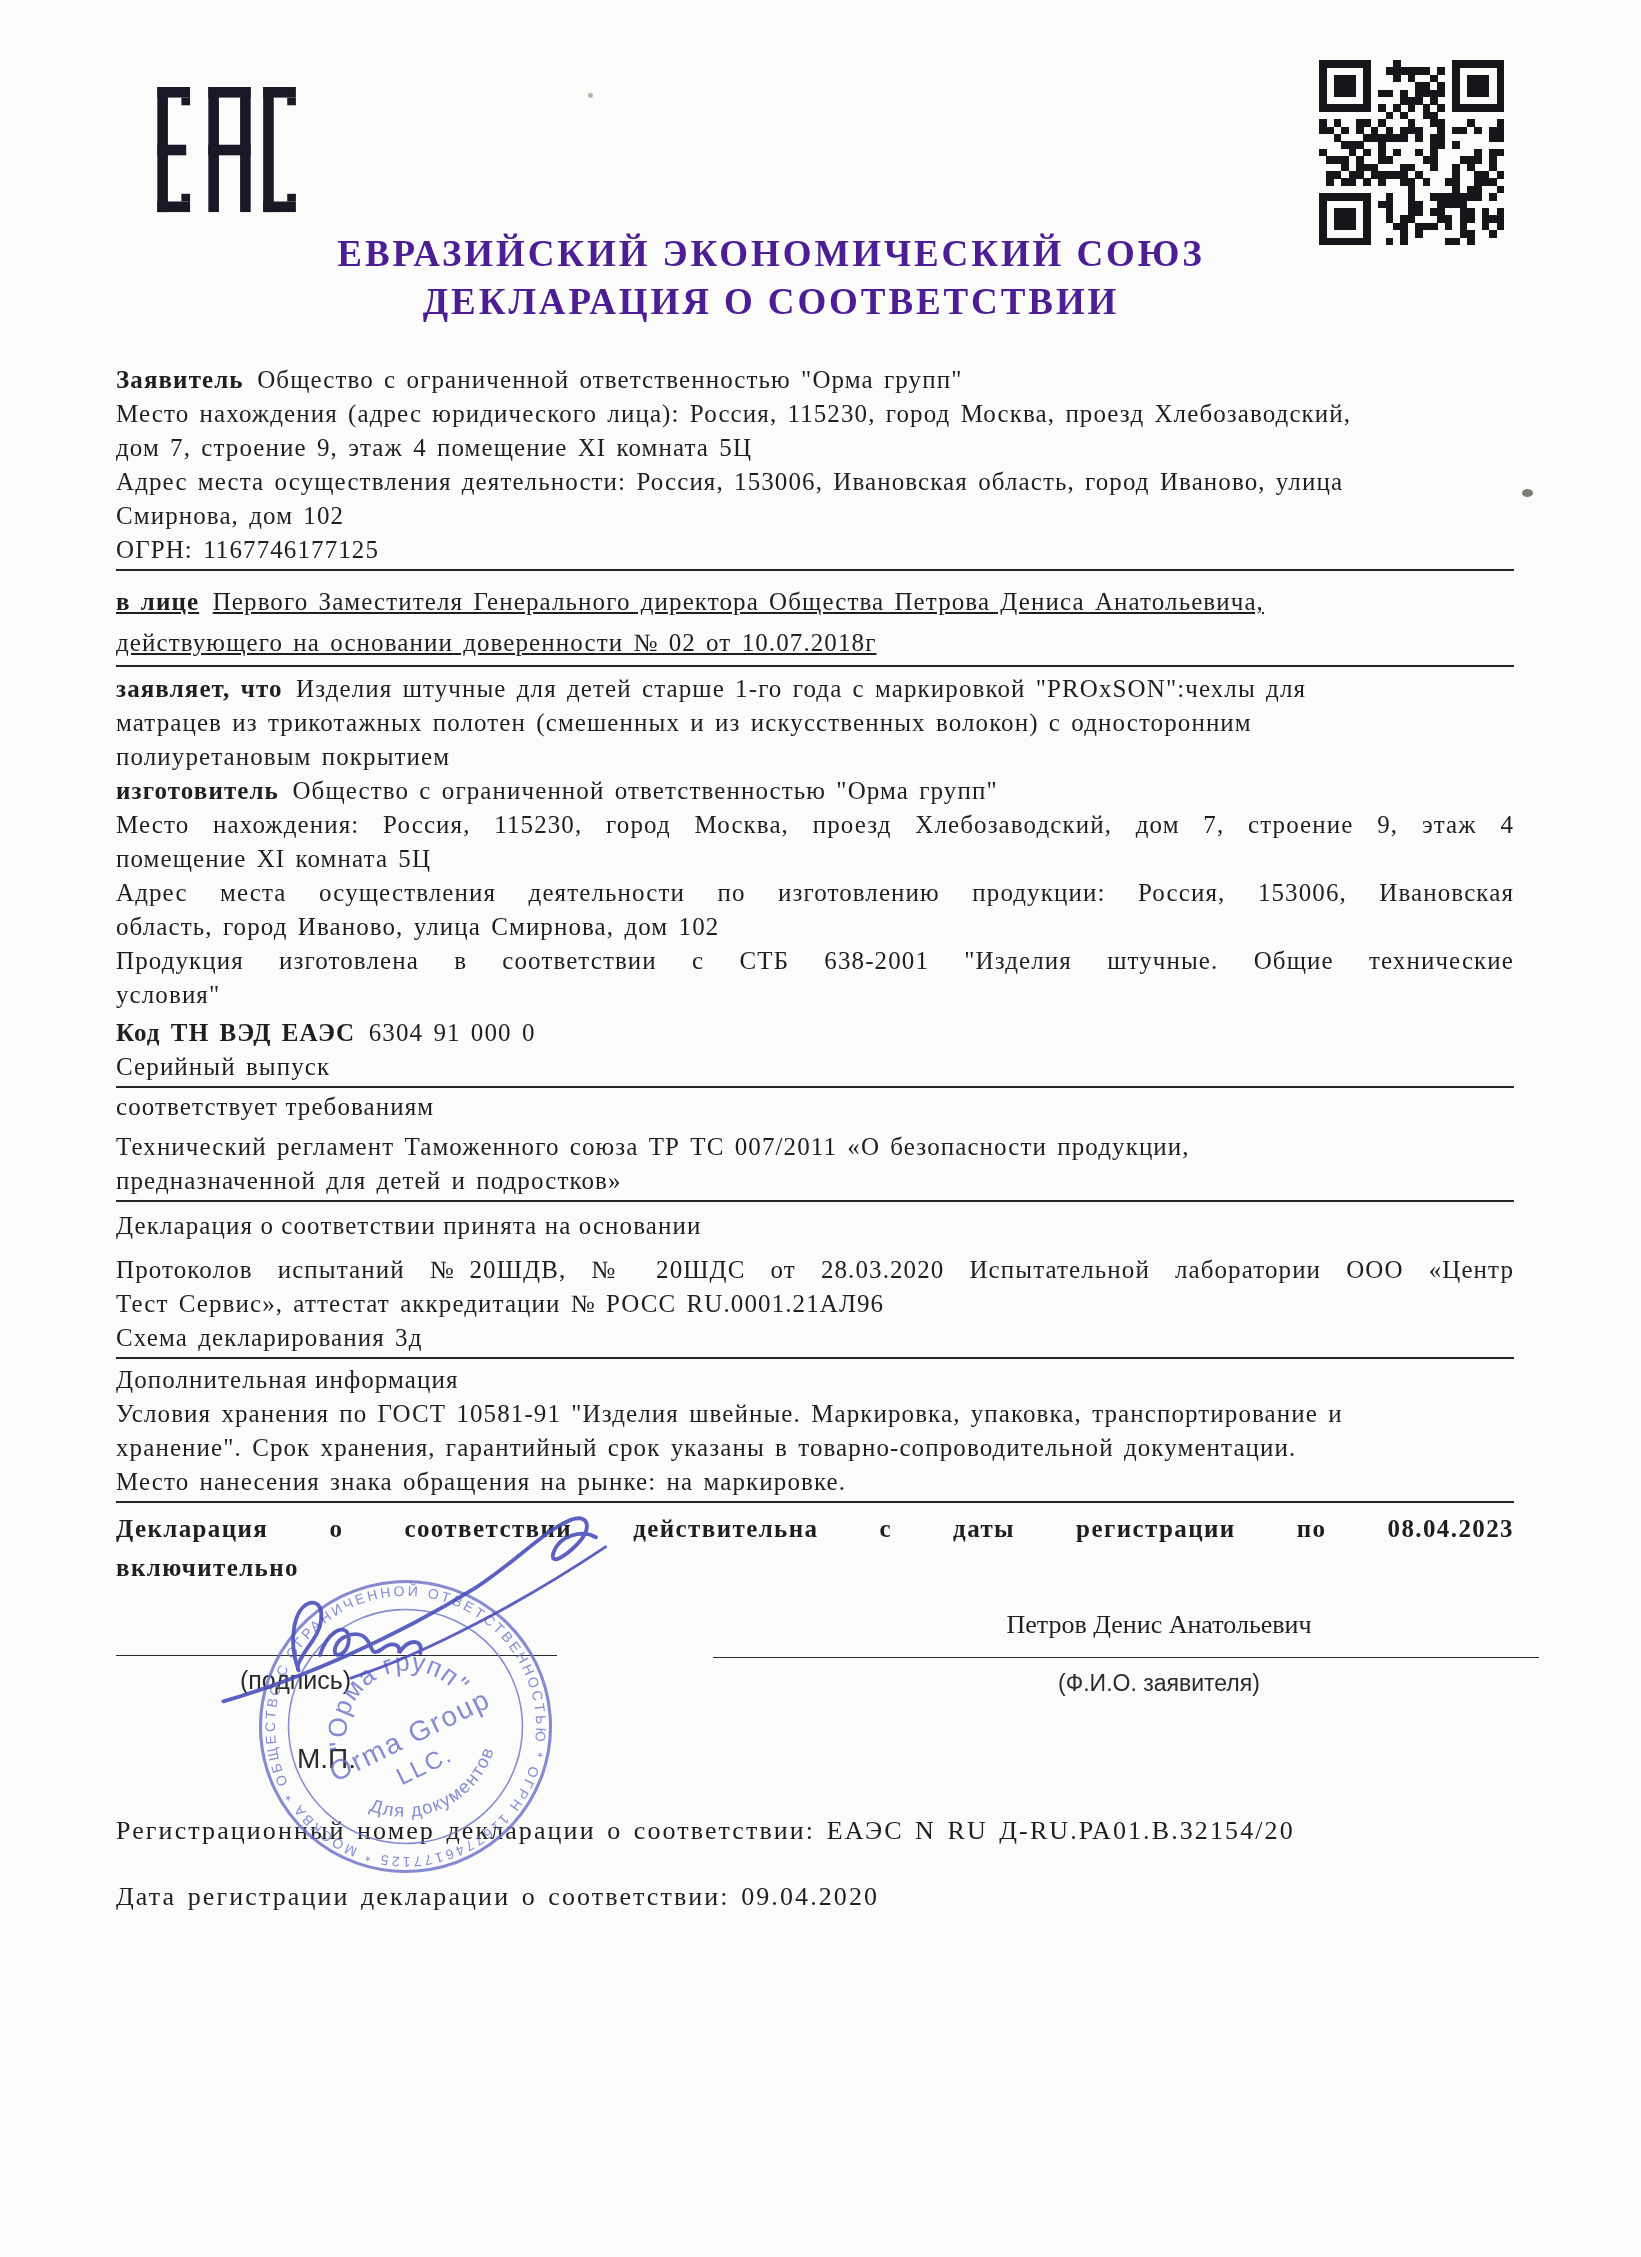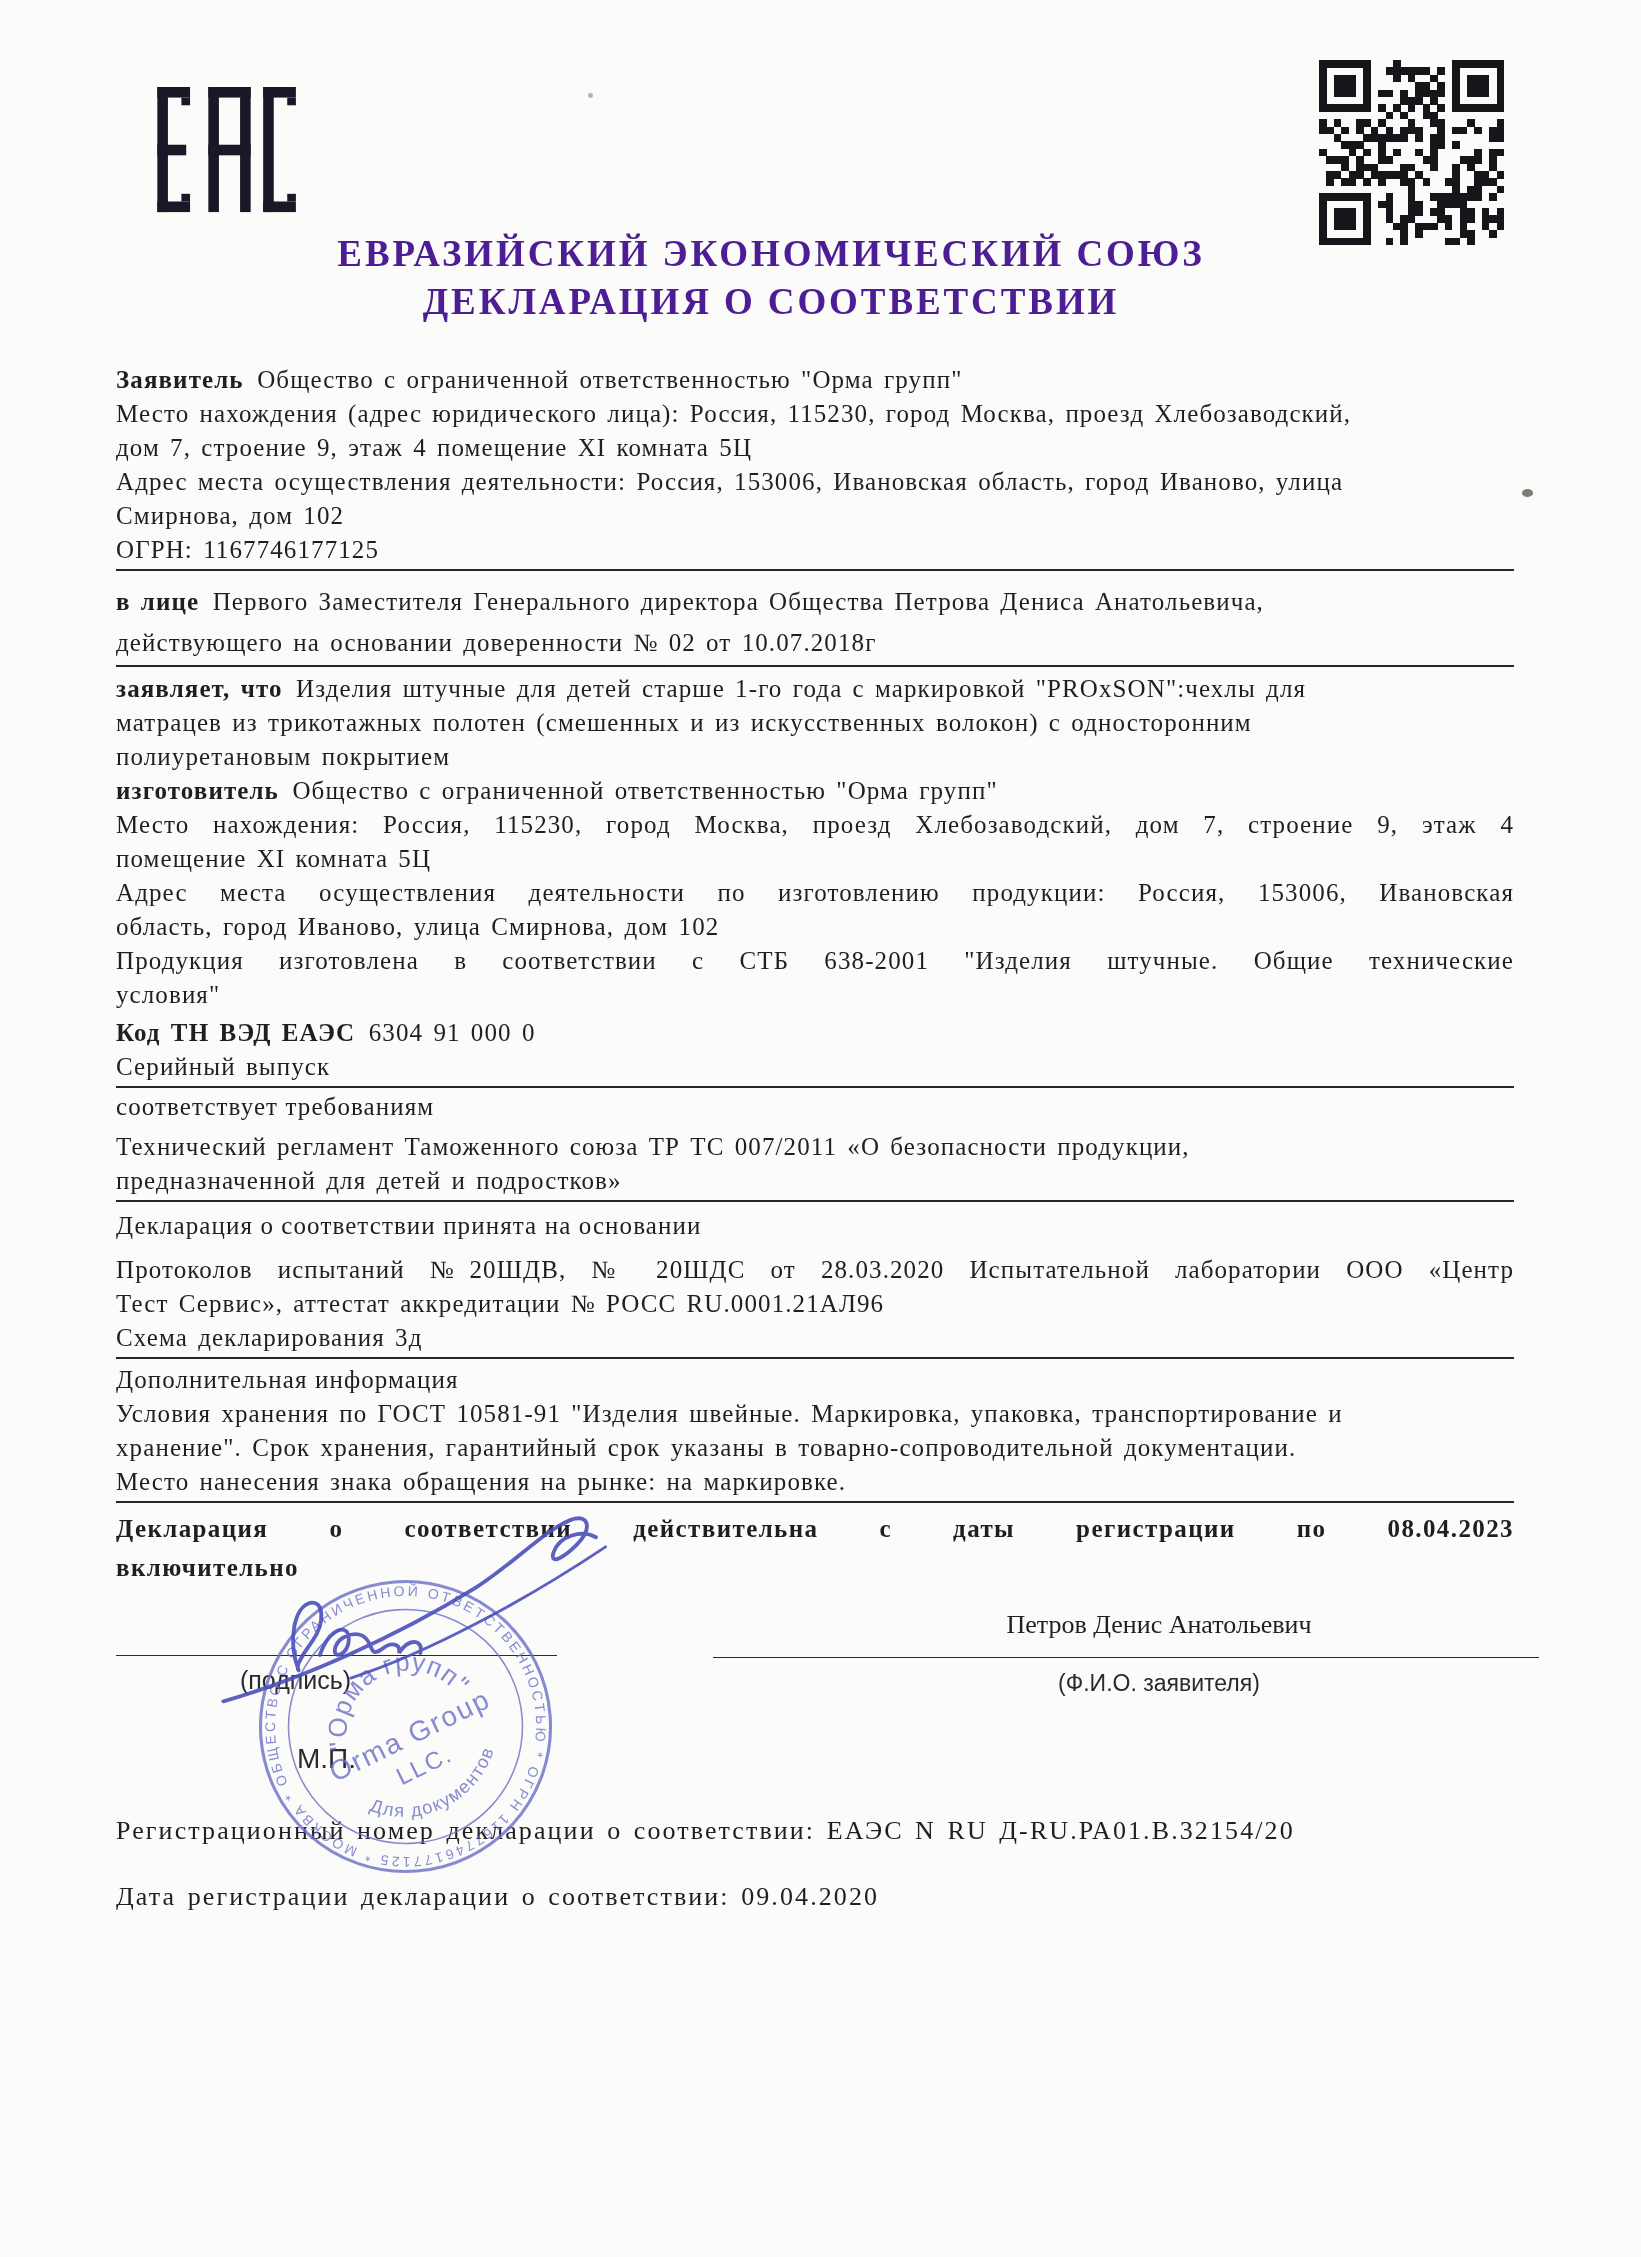--- a/index.html
+++ b/index.html
@@ -20,21 +20,21 @@
   }
   .line{
     font-size:25px;line-height:34px;
     letter-spacing:1.1px;word-spacing:2.9px;
   }
   .nw{white-space:nowrap;}
   .j{text-align:justify;text-align-last:justify;white-space:normal;}
   .lbl{font-weight:bold;margin-right:13.5px;text-align:center;}
   .h{font-weight:normal;font-size:25px;line-height:34px;letter-spacing:1.1px;}
   .rule{border:none;border-top:2.3px solid #26262b;margin:1.9px 0 0 0;height:0;}
-  .vlice{line-height:41px;}
+  .vlice{line-height:41px;text-decoration:underline;}
   .validity{font-weight:bold;font-size:25px;line-height:39px;letter-spacing:1.4px;}
   .footer-line{font-weight:normal;font-size:26px;line-height:39px;letter-spacing:2.1px;word-spacing:2.9px;}
   .sig-zone{position:relative;height:217px;}
   .sig-rule{position:absolute;border-top:1.9px solid #2a2a2e;height:0;}
   .caption{position:absolute;font-family:"Liberation Sans",sans-serif;color:#2a2a2e;}
   .center-box{position:absolute;text-align:center;}
   .abs{position:absolute;}
   .speck{position:absolute;border-radius:50%;}
   svg text{user-select:none;}
 </style>

